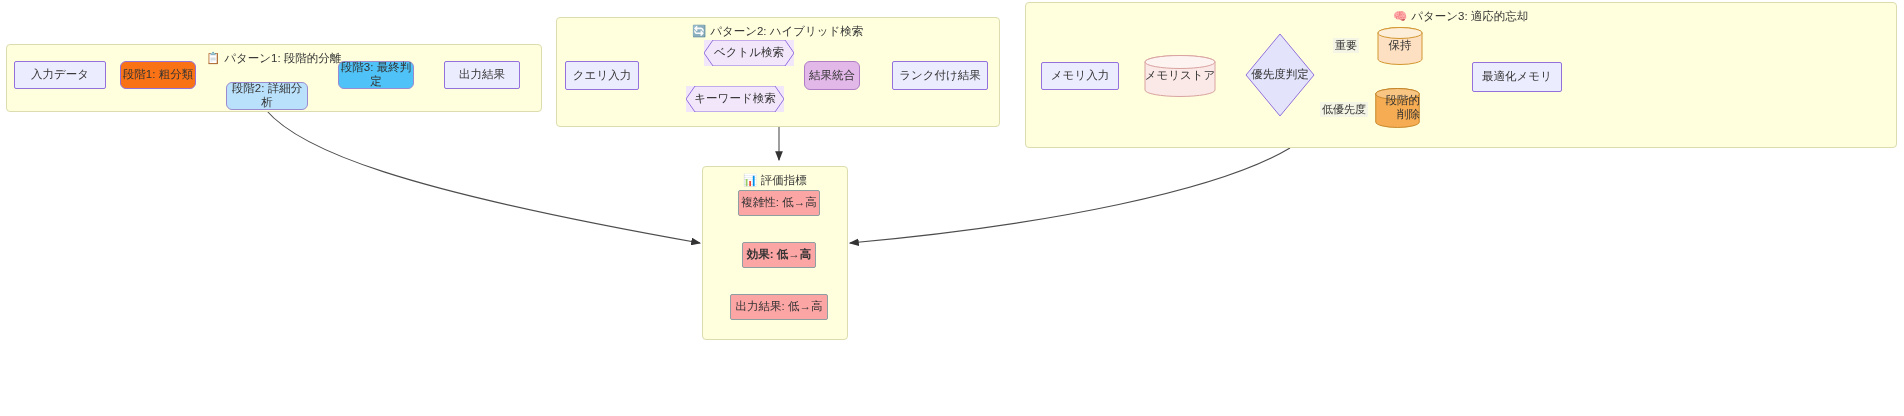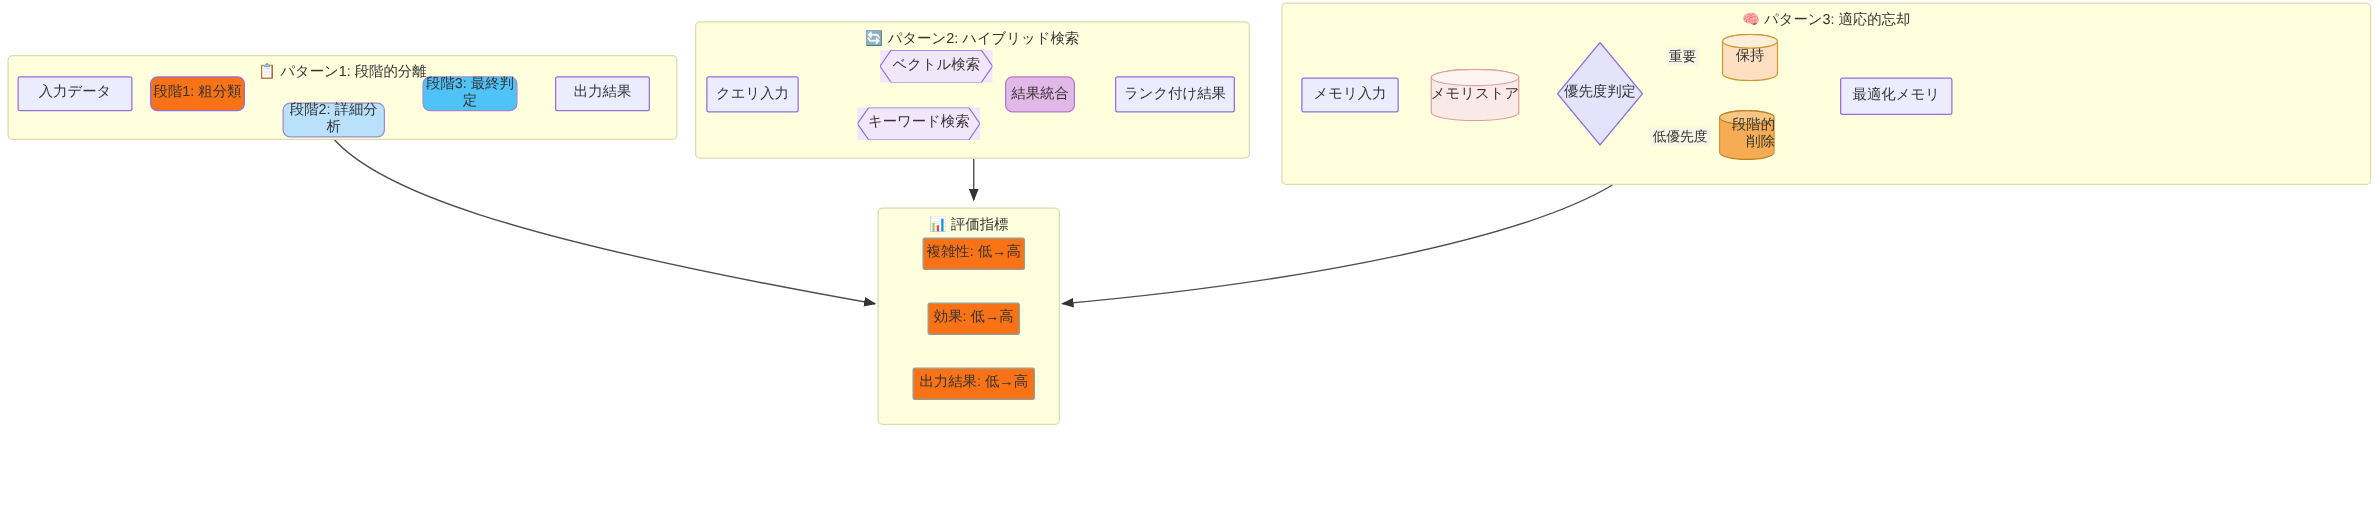--- a/index.html
+++ b/index.html
@@ -57,21 +57,21 @@
   }
   .rect {
     border: 1px solid #9370db;
     border-radius: 2px;
   }
   .fill-lav   { background: #ececff; border-color: #9370db; }
   .fill-blue1 { background: #f97316; border-color: #9370db; border-radius: 6px; }
   .fill-blue2 { background: #bae1fb; border-color: #9c8ad0; border-radius: 6px; margin-top: 21px; }
   .fill-blue3 { background: #4fc3f7; border-color: #9c8ad0; border-radius: 6px; }
   .fill-mauve { background: #e2b8e8; border-color: #b07cc6; border-radius: 6px; }
-  .fill-green { background: #f97316; border-color: #8d9fa0; border-radius: 2px; }
+  .fill-green { background: #fca5a5; border-color: #8d9fa0; border-radius: 2px; }
   .hex {
     background: #f2e6fa;
     border: 0;
     color: #333;
   }
   .hex .hexbg {
     position: absolute;
     left: 0; top: 0; width: 100%; height: 100%;
   }
   .hex .hextxt { position: relative; z-index: 2; }
@@ -220,20 +220,20 @@
 
   <div class="edge-label" style="left:1333px; top:38px;">重要</div>
   <div class="edge-label" style="left:1320px; top:102px;">低優先度</div>
 
   <div class="cluster" style="left:702px; top:166px; width:146px; height:174px;">
     <div class="cluster-title">📊 評価指標</div>
   </div>
   <div class="node fill-green rect" style="left:738px; top:190px; width:82px; height:26px;">
     <span>複雑性: 低→高</span>
   </div>
-  <div class="node fill-green rect" style="left:742px; top:242px; width:74px; height:26px;">
+  <div class="node fill-green rect" style="left:742px; top:242px; width:74px; height:26px;font-weight:bold;">
     <span>効果: 低→高</span>
   </div>
   <div class="node fill-green rect" style="left:730px; top:294px; width:98px; height:26px;">
     <span>出力結果: 低→高</span>
   </div>
 
 </div>
 
 </body></html>

